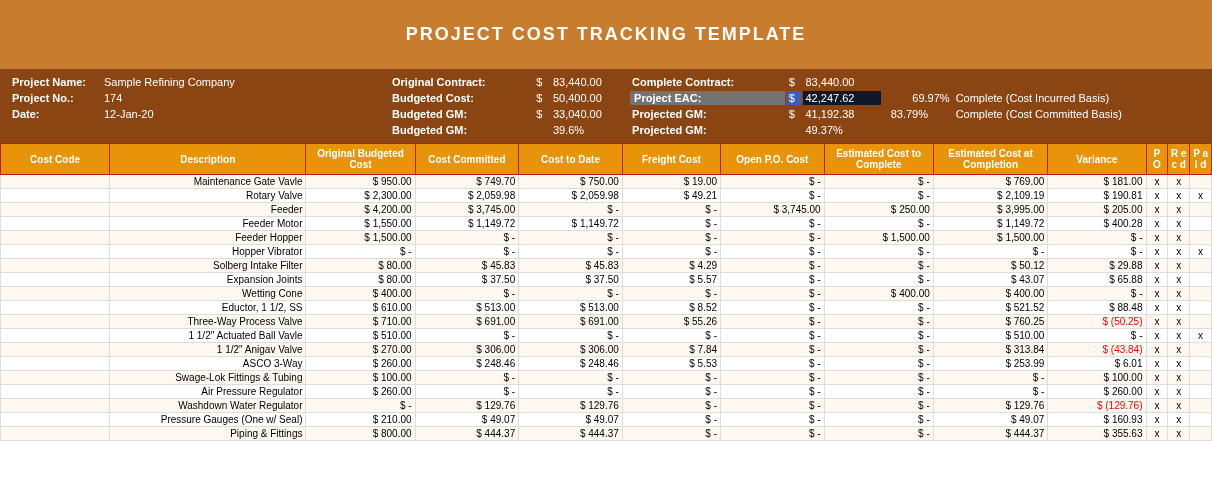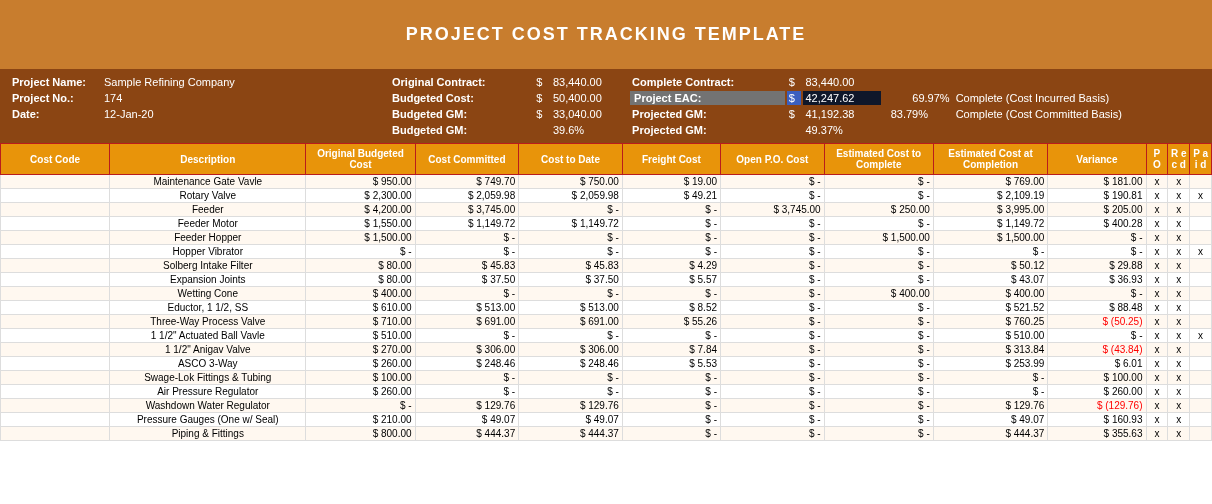--- a/index.html
+++ b/index.html
@@ -85,21 +85,21 @@
 
     .main-table tbody tr:nth-child(odd) td {
       background: #fff8f0;
     }
     .main-table tbody tr:nth-child(even) td {
       background: #fff;
     }
 
     .num-cell { text-align: right; }
     .center-cell { text-align: center; }
-    .desc-cell { text-align: center; padding-left: 4px; }
+    .desc-cell { text-align: right; padding-left: 4px; }
 
     .negative { color: red; }
   </style>
 </head>
 <body>
 
 <div class="title-bar">
   <span>PROJECT COST TRACKING TEMPLATE</span>
 </div>
 
@@ -294,21 +294,21 @@
       <tr>
         <td class="center-cell"></td>
         <td class="desc-cell">Expansion Joints</td>
         <td class="num-cell">$ 80.00</td>
         <td class="num-cell">$ 37.50</td>
         <td class="num-cell">$ 37.50</td>
         <td class="num-cell">$ 5.57</td>
         <td class="num-cell">$ -</td>
         <td class="num-cell">$ -</td>
         <td class="num-cell">$ 43.07</td>
-        <td class="num-cell">$ 36.93</td>
+        <td class="num-cell">$ 65.88</td>
         <td class="center-cell">x</td>
         <td class="center-cell">x</td>
         <td class="center-cell"></td>
       </tr>
       <tr>
         <td class="center-cell"></td>
         <td class="desc-cell">Wetting Cone</td>
         <td class="num-cell">$ 400.00</td>
         <td class="num-cell">$ -</td>
         <td class="num-cell">$ -</td>

